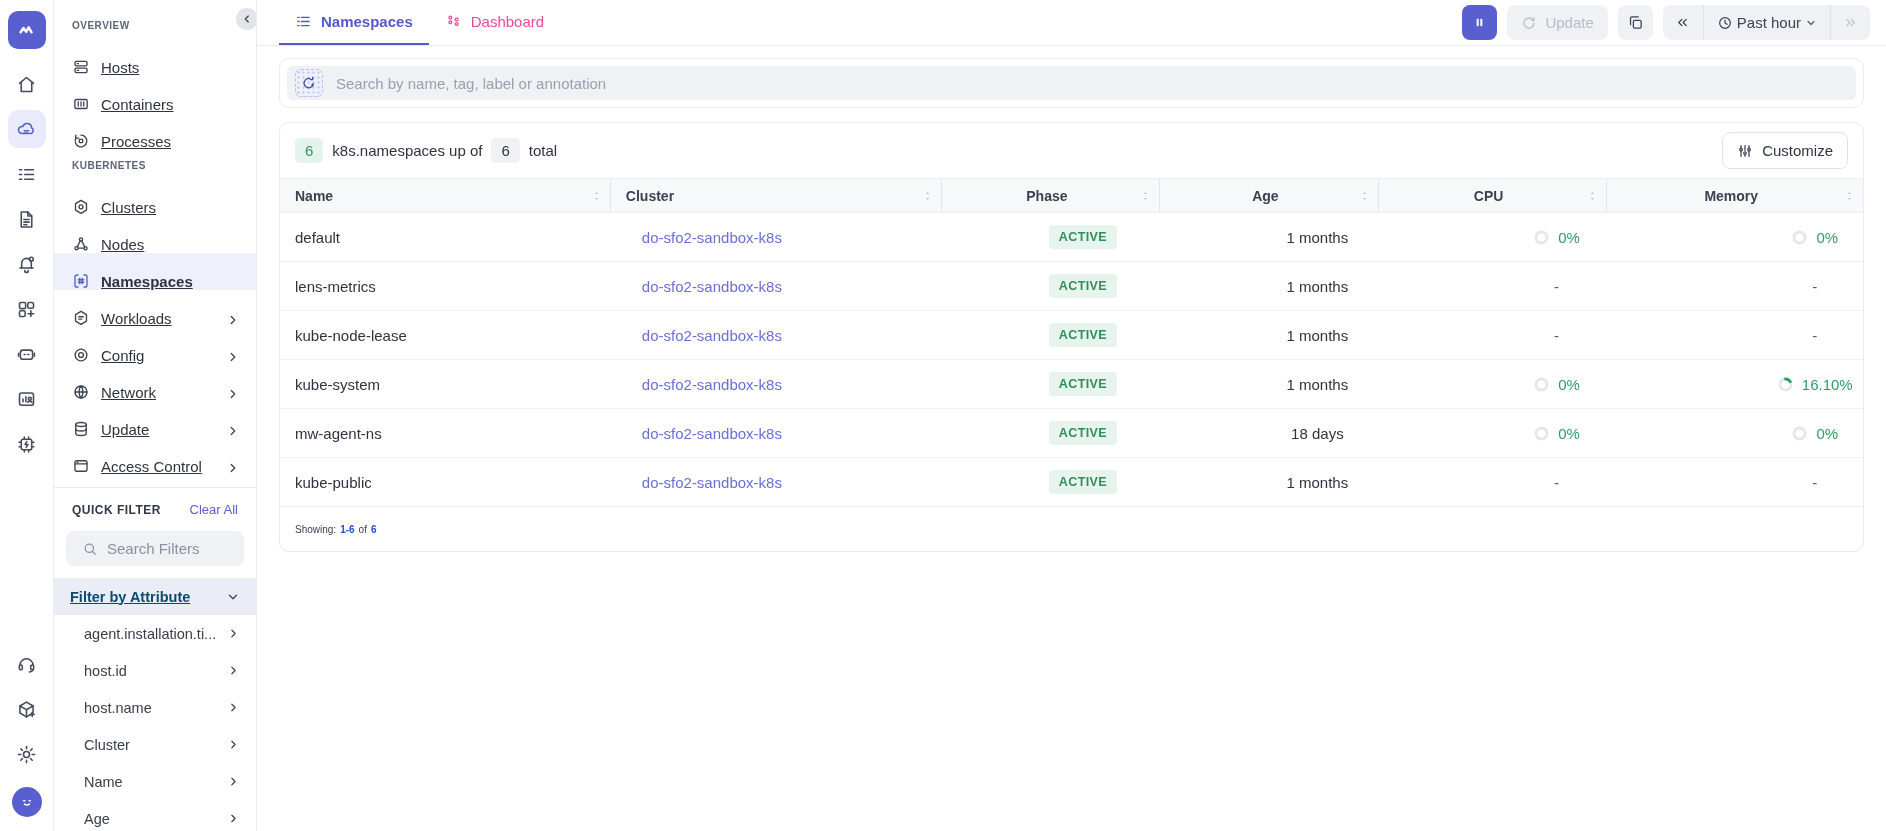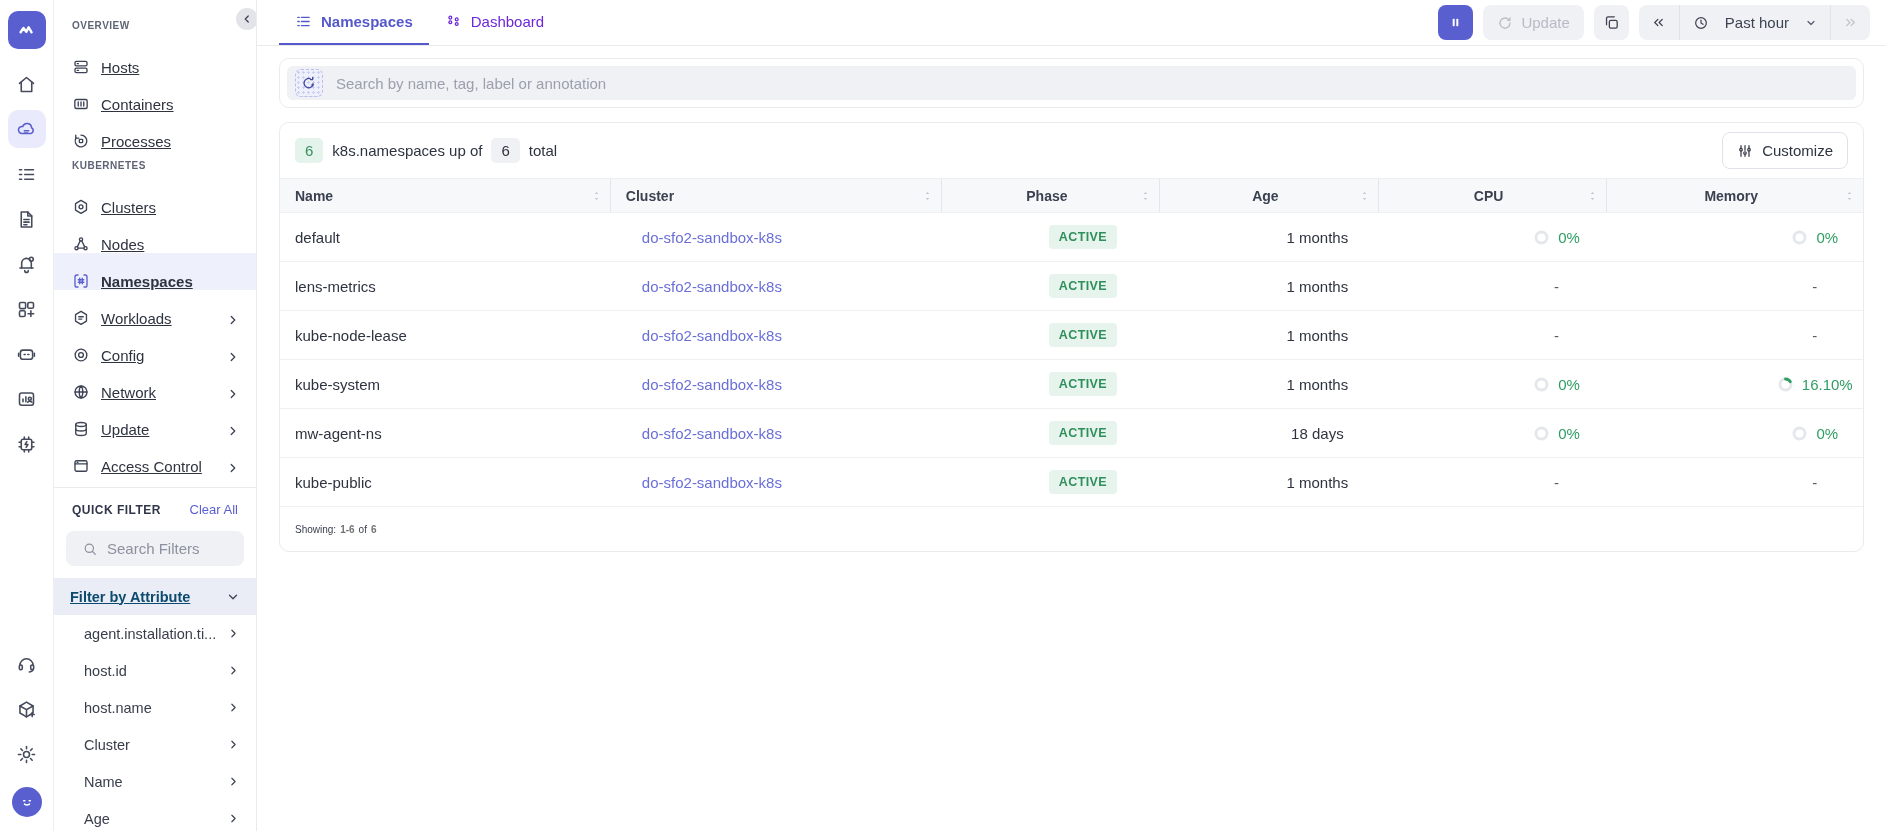--- a/index.html
+++ b/index.html
@@ -52,40 +52,40 @@
     background:#e2e4e9; display:flex; align-items:center; justify-content:center; color:#3c4354;
     cursor:pointer; }
   .collapse-btn svg { width:12px; height:12px; }
 
   
   .main { flex:1; display:flex; flex-direction:column; min-width:0; }
   .topbar { height:46px; flex:0 0 46px; border-bottom:1px solid #e8eaee; display:flex;
     align-items:stretch; padding-right:16px; }
   .tabs { display:flex; margin-left:22px; }
   .tab { display:flex; align-items:center; gap:9px; padding:0 16px; font-size:15px;
-    color:#6d28d9; cursor:pointer; border-bottom:2px solid transparent; }
+    color:#ec4899; cursor:pointer; border-bottom:2px solid transparent; }
   .tab svg { width:17px; height:17px; }
   .tab.active { color:#5558cb; border-bottom-color:#5558cb; font-weight:bold; }
   .top-actions { margin-left:auto; display:flex; align-items:center; gap:10px; }
   .btn-pause { width:35px; height:35px; border-radius:8px; background:#5a5fd0; color:#fff;
     display:flex; align-items:center; justify-content:center; cursor:pointer; }
   .btn-pause svg { width:15px; height:15px; }
   .btn-update { height:35px; border-radius:8px; background:#f0f1f4; color:#b7bbc5;
     display:flex; align-items:center; gap:8px; padding:0 14px; font-size:15px; cursor:default; }
   .btn-update svg { width:16px; height:16px; }
   .btn-copy { width:35px; height:35px; border-radius:8px; background:#f0f1f4; color:#3c4354;
     display:flex; align-items:center; justify-content:center; cursor:pointer; }
   .btn-copy svg { width:17px; height:17px; }
   .time-group { height:35px; border-radius:8px; background:#f0f1f4; display:flex; align-items:stretch; }
   .time-seg { display:flex; align-items:center; justify-content:center; cursor:pointer; color:#3c4354; }
   .time-seg + .time-seg { border-left:1px solid #e1e3e9; }
   .time-seg.arrow { width:40px; }
   .time-seg.arrow svg { width:15px; height:15px; }
   .time-seg.dim { color:#bfc3cc; }
-  .time-main { gap:16px; padding:0 13px; font-size:15px; }
+  .time-main { gap:4px; padding:0 13px; font-size:15px; }
   .time-main svg.clock { width:16px; height:16px; }
   .time-main svg.down { width:12px; height:12px; color:#555c6b; }
 
   
   .search-card { margin:12px 22px 0; border:1px solid #e9ebef; border-radius:10px; padding:7px; }
   .search-field { height:34px; background:#f0f1f4; border-radius:6px; display:flex;
     align-items:center; padding:0 8px; cursor:text; }
   .ai-box { width:28px; height:28px; border-radius:6px; border:1px dashed #b9bdec;
     background-image:radial-gradient(#ccd0f0 1px, transparent 1.2px); background-size:5px 5px;
     background-color:#eef0fb; display:flex; align-items:center; justify-content:center; color:#41479d; }
@@ -115,21 +115,21 @@
   .t-row { height:49px; border-bottom:1px solid #eef0f3; cursor:pointer;gap:16px; }
   .t-cell { display:flex; align-items:center; padding:0 15px; font-size:15px; color:#2e3340; }
   .t-cell.center { justify-content:center; }
   .link { color:#6a6fd8; cursor:pointer; }
   .phase-badge { background:#e7f4ed; color:#2f8f5b; font-size:12.5px; font-weight:bold;
     letter-spacing:.03em; border-radius:4px; padding:5px 10px; }
   .metric { display:flex; align-items:center; gap:8px; color:#2f9e63; font-size:15px; }
   .dash { color:#555c6b; }
   .t-footer { height:44px; display:flex; align-items:center; padding:0 15px; font-size:10px;
     color:#3a404e; gap:4px; }
-  .t-footer b { color:#737373;text-align:center; }
+  .t-footer b { color:#1d4ed8;text-align:center; }
   .ic { display:block; }
 </style>
 </head>
 <body>
 
 <div class="app">
 
   <div class="rail">
     <div class="logo">
       <svg viewBox="0 0 24 24" fill="none" stroke="#fff" stroke-width="2.6" stroke-linecap="round" stroke-linejoin="round">

